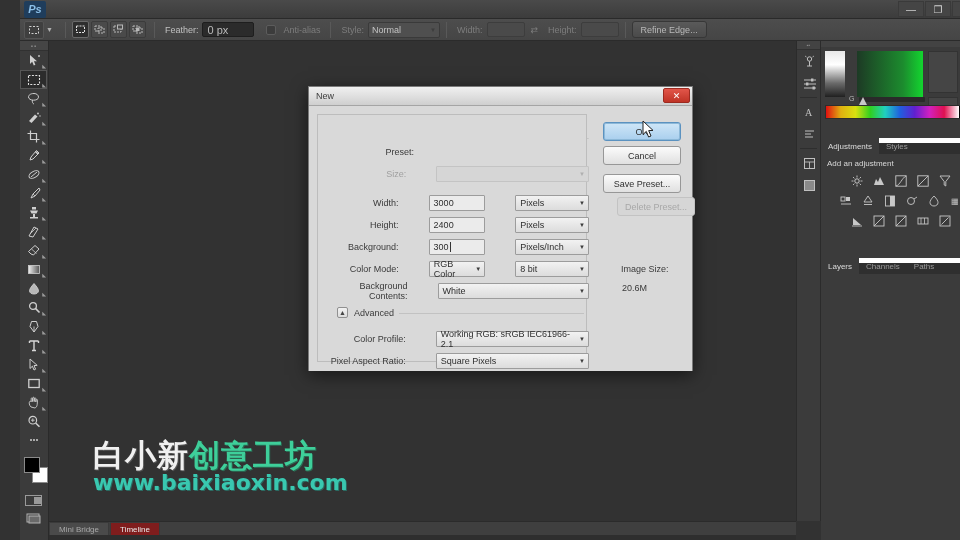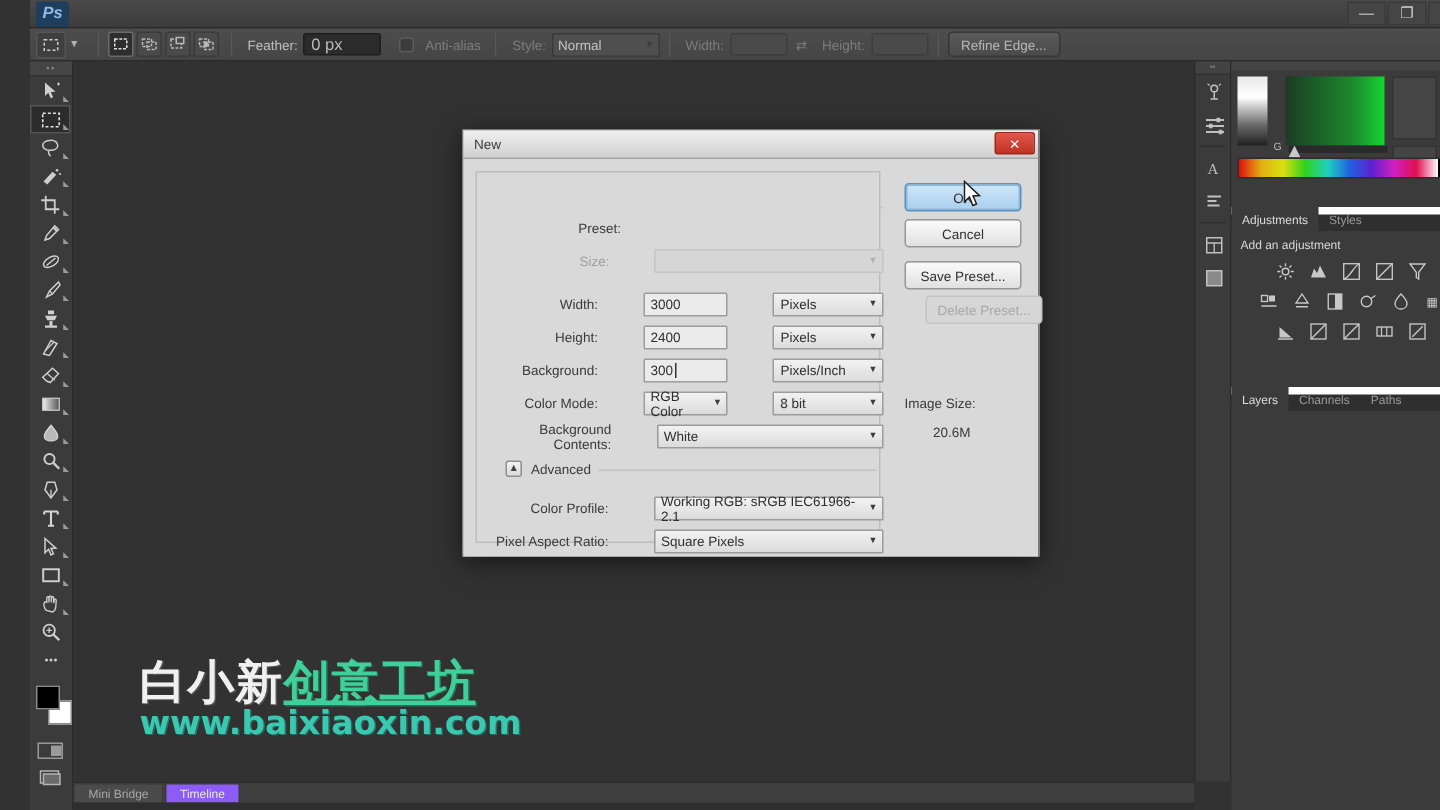--- a/index.html
+++ b/index.html
@@ -113,21 +113,21 @@
 
   
   .canvas {
     position: absolute; top: 41px; left: 29px; width: 747px; height: 480px;
     background: #323232;
   }
   .watermark { position: absolute; left: 44px; top: 398px; }
   .wm-cn { font-size: 31px; font-weight: bold; letter-spacing: 1px;
            font-family: "DejaVu Sans", sans-serif; line-height: 1.05; }
   .wm-cn .w { color: #f0f0f0; text-shadow: 1px 1px 0 #555; }
-  .wm-cn .g { color: #3ecf9a; text-shadow: 1px 1px 0 #2a6f56; text-decoration: underline; }
+  .wm-cn .g { color: #3ecf9a; text-shadow: 1px 1px 0 #2a6f56; }
   .wm-url { font-size: 22px; font-weight: bold; color: #39c8b0;
             font-family: "DejaVu Sans", sans-serif; letter-spacing: 0px;
             text-shadow: 1px 1px 0 #2a6b62; margin-top: -2px; }
 
   
   .icondock {
     position: absolute; top: 41px; left: 776px; width: 25px; height: 480px;
     background: #3b3b3b; border-left: 1px solid #2b2b2b; border-right: 1px solid #2b2b2b;
   }
   .dock-grip { height: 9px; background:#434343; border-bottom:1px solid #313131;
@@ -175,21 +175,21 @@
   .layers-panel { background: #3b3b3b; height: 100%; }
   .lp-empty { height: 240px; }
 
   
   .bottombar { position: absolute; left: 29px; top: 521px; width: 747px; height: 19px;
                background: #3f3f3f; border-top: 1px solid #2b2b2b;
                display: flex; align-items: flex-start; }
   .btab { font-size: 8px; color: #a8a8a8; padding: 3px 9px; height: 14px;
           display: flex; align-items: center; background: #4a4a4a;
           border: 1px solid #3a3a3a; margin-right: 1px; }
-  .btab.active { background: #8b5cf6; color: #e8e8e8; }
+  .btab.active { background: #7f1d1d; color: #e8e8e8; }
   .bottom-strip { position: absolute; left: 29px; top: 535px; width: 747px; height: 5px;
                   background: #2e2e2e; }
 
   
   .dialog {
     position: absolute; left: 288px; top: 86px; width: 385px; height: 285px;
     background: #d9d9d9; border: 1px solid #7a7a7a;
     box-shadow: 0 4px 16px rgba(0,0,0,0.55);
   }
   .dlg-title {
@@ -813,21 +813,21 @@
           <span>Square Pixels</span>
           <span class="arr">▼</span>
         </div>
       </div>
 
       <div class="dbtn primary" style="left:294px;top:16px">OK</div>
       <div class="dbtn" style="left:294px;top:40px">Cancel</div>
       <div class="dbtn" style="left:294px;top:68px">Save Preset...</div>
       <div class="dbtn dis" style="left:308px;top:91px">Delete Preset...</div>
 
-      <div class="imgsize-lbl" style="left:294px;top:158px">Image Size:</div>
+      <div class="imgsize-lbl" style="left:312px;top:158px">Image Size:</div>
       <div class="imgsize-lbl" style="left:313px;top:177px">20.6M</div>
     </div>
   </div>
 
   <div class="cursor">
     <svg width="13" height="19" viewBox="0 0 13 19">
       <path d="M1 1 L1 14.5 L4.3 11.4 L6.6 17 L9 16 L6.7 10.6 L11 10.4 Z" fill="#ffffff" stroke="#202020" stroke-width="1"></path>
     </svg>
   </div>
 

